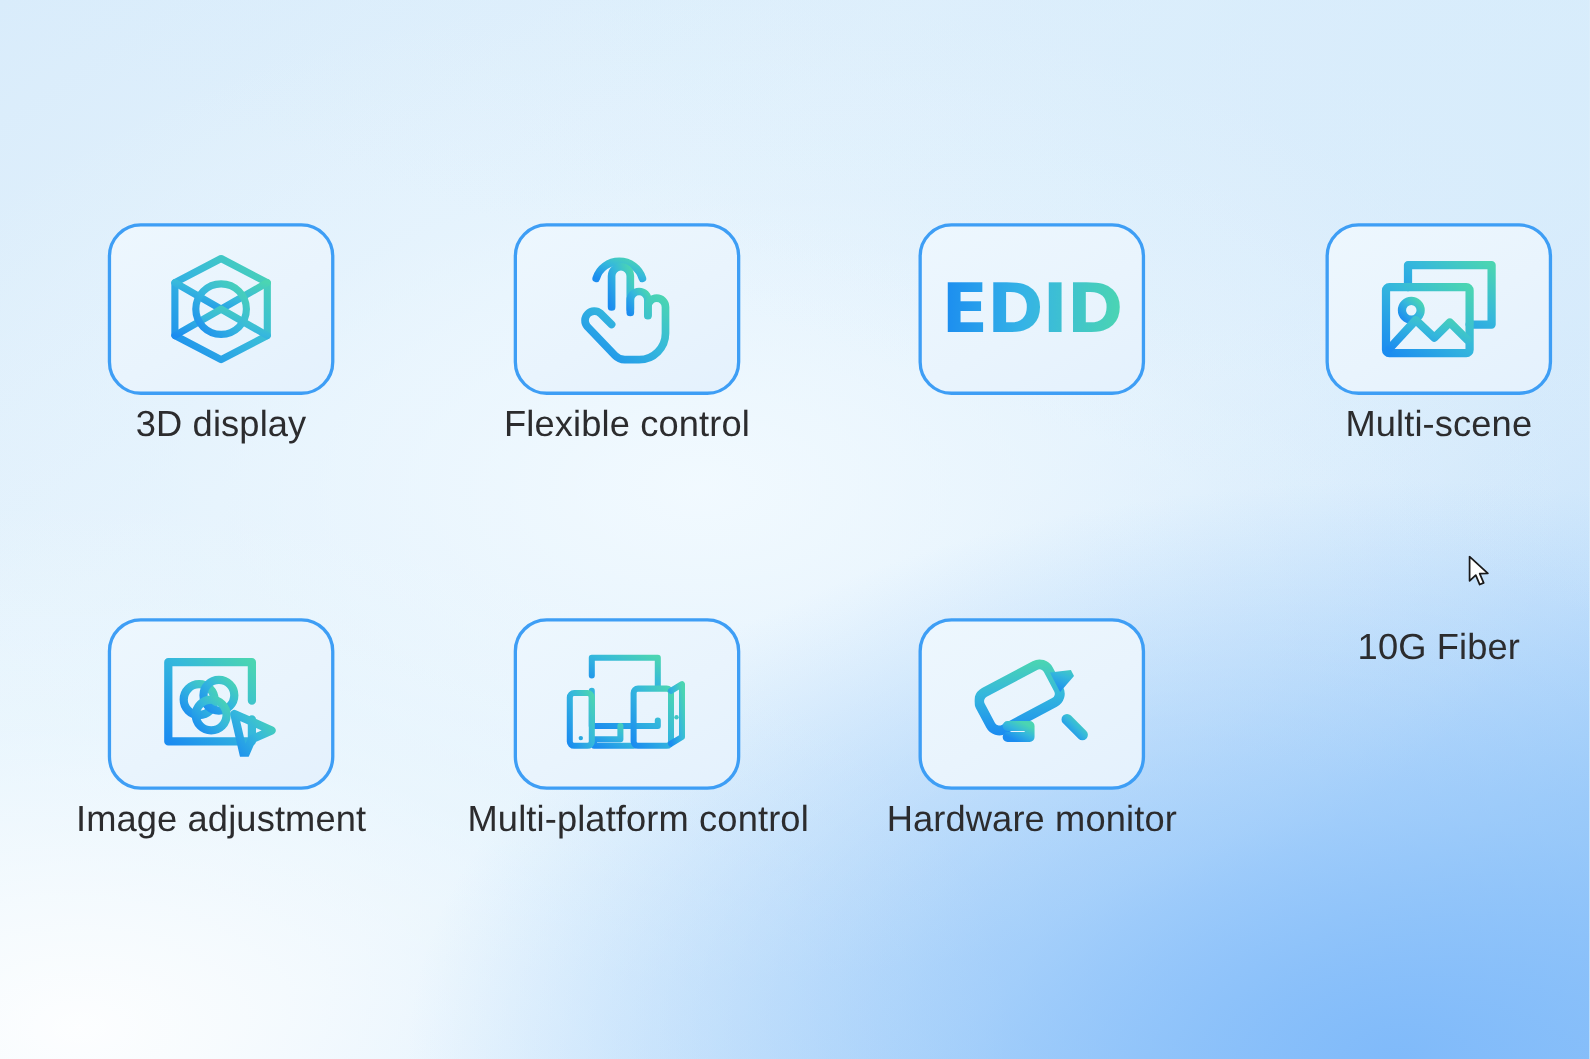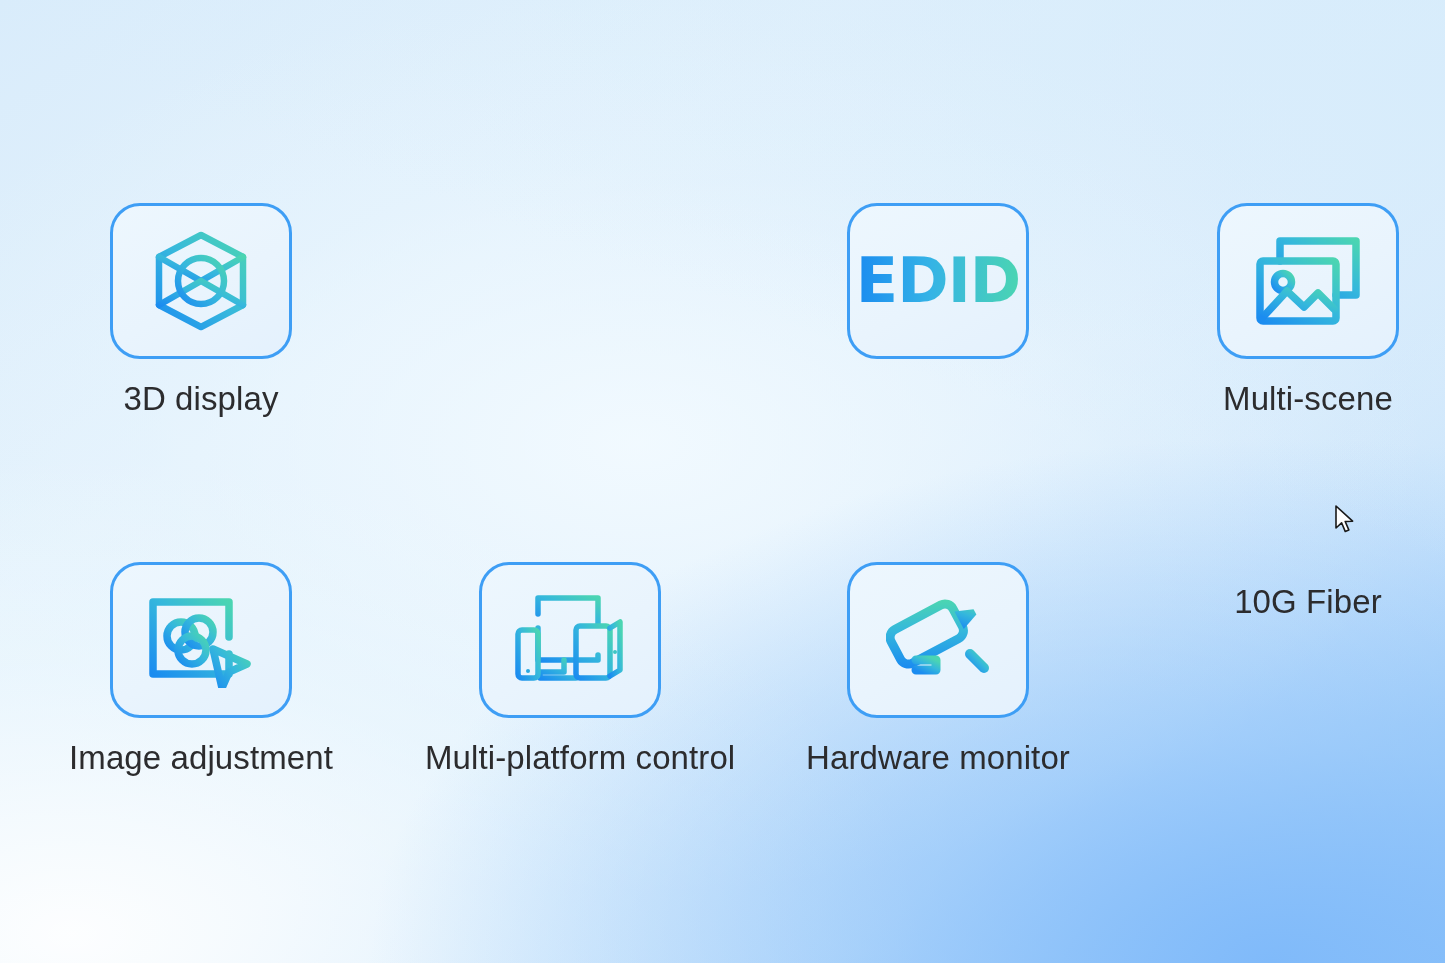--- a/index.html
+++ b/index.html
@@ -42,34 +42,34 @@
     top: 0;
     width: 1445px;
     height: 963px;
   }
   .cell {
     position: absolute;
     width: 290px;
     text-align: center;
   }
   .card {
-    width: 182px;
+    width: 206px;
     height: 156px;
     margin: 0 auto;
     border: 3px solid #3e9ef5;
     border-radius: 30px;
     background: linear-gradient(150deg, #edf7fe 0%, #e9f4fd 55%, #e4f1fd 100%);
     box-sizing: border-box;
     display: flex;
     align-items: center;
     justify-content: center;
   }
   .card svg { display: block; }
   .label {
-    margin-top: 23px;
+    margin-top: 9px;
     font-size: 33px;
     line-height: 1.05;
     color: #2c2c2e;
     letter-spacing: 0.1px;
     white-space: nowrap;
   }
 
   
   .gtext {
     font-family: "DejaVu Sans", sans-serif;
@@ -117,20 +117,42 @@
             <path d="M52 52 L52 98"></path>
             <path d="M10 76 L52 52 L94 76"></path>
           </g>
           <circle cx="52" cy="52" r="23" fill="none" stroke="url(#g1)" stroke-width="6.5"></circle>
         </svg>
       </span>
     </div>
     <div class="label">3D display</div>
   </div>
 
+  <div class="cell" style="left:425px; top:203px;">
+    <div class="card">
+      <span>
+        <svg width="100" height="104" viewBox="0 0 100 104">
+          <defs>
+            <linearGradient id="g2" x1="0" y1="1" x2="1" y2="0">
+              <stop offset="0" stop-color="#1b8cf0"></stop>
+              <stop offset="0.55" stop-color="#35b8dc"></stop>
+              <stop offset="1" stop-color="#4bd5b2"></stop>
+            </linearGradient>
+          </defs>
+          <g fill="none" stroke="url(#g2)" stroke-width="7" stroke-linecap="round" stroke-linejoin="round">
+            <path d="M22 24 A22 22 0 0 1 64 24"></path>
+            <path d="M36 50 L36 22 a8.5 8.5 0 0 1 17 0 L53 52"></path>
+            <path d="M53 55 L53 44 a8 8 0 0 1 16 0 L69 57"></path>
+            <path d="M69 58 L69 50 a8 8 0 0 1 16 0 L85 74 a24 24 0 0 1 -24 24 L48 98 a13 13 0 0 1 -9 -4 L14 68 a8.5 8.5 0 0 1 12 -12 L36 66"></path>
+          </g>
+        </svg>
+      </span>
+    </div>
+    <div class="label">Flexible control</div>
+  </div>
 
   <div class="cell" style="left:793px; top:203px;">
     <div class="card">
       <span class="gtext edid">EDID</span>
     </div>
   </div>
 
   <div class="cell" style="left:1163px; top:203px;">
     <div class="card">
       <span>

